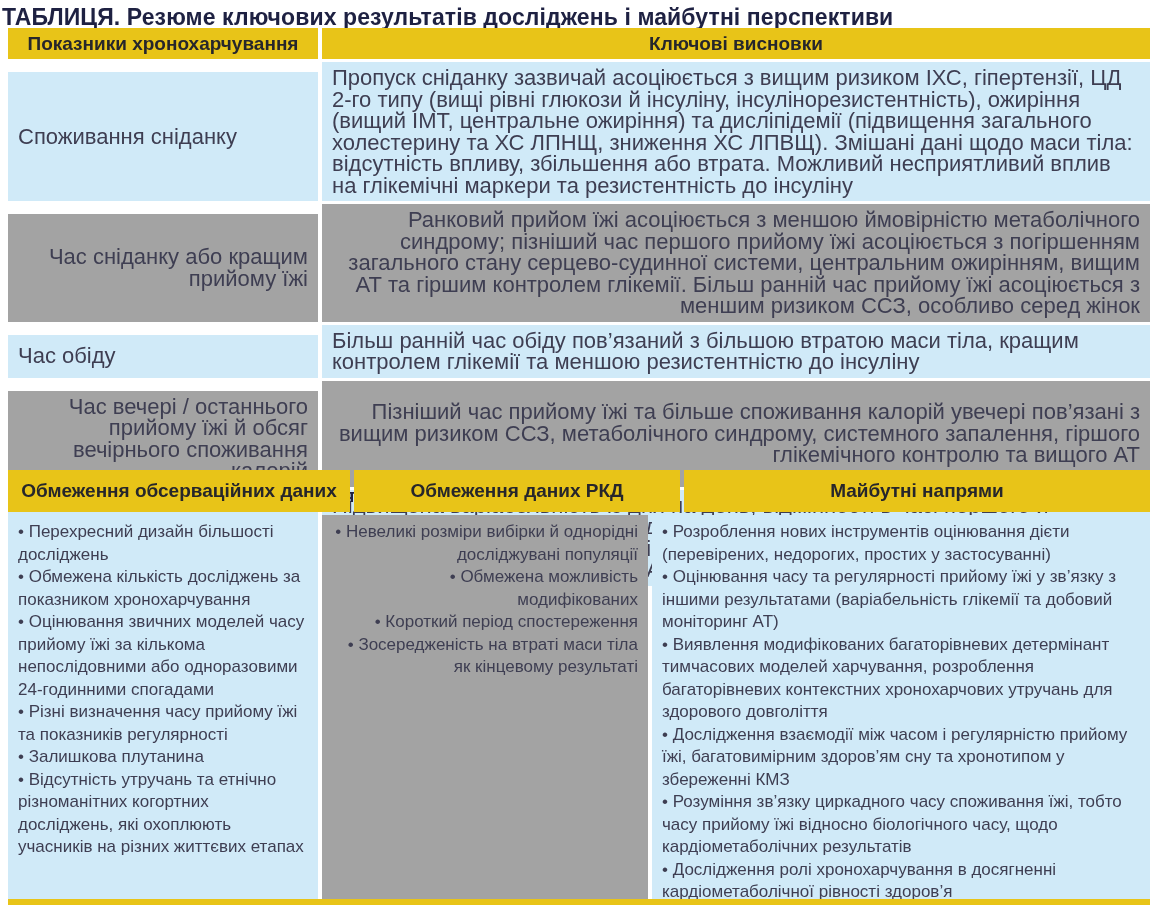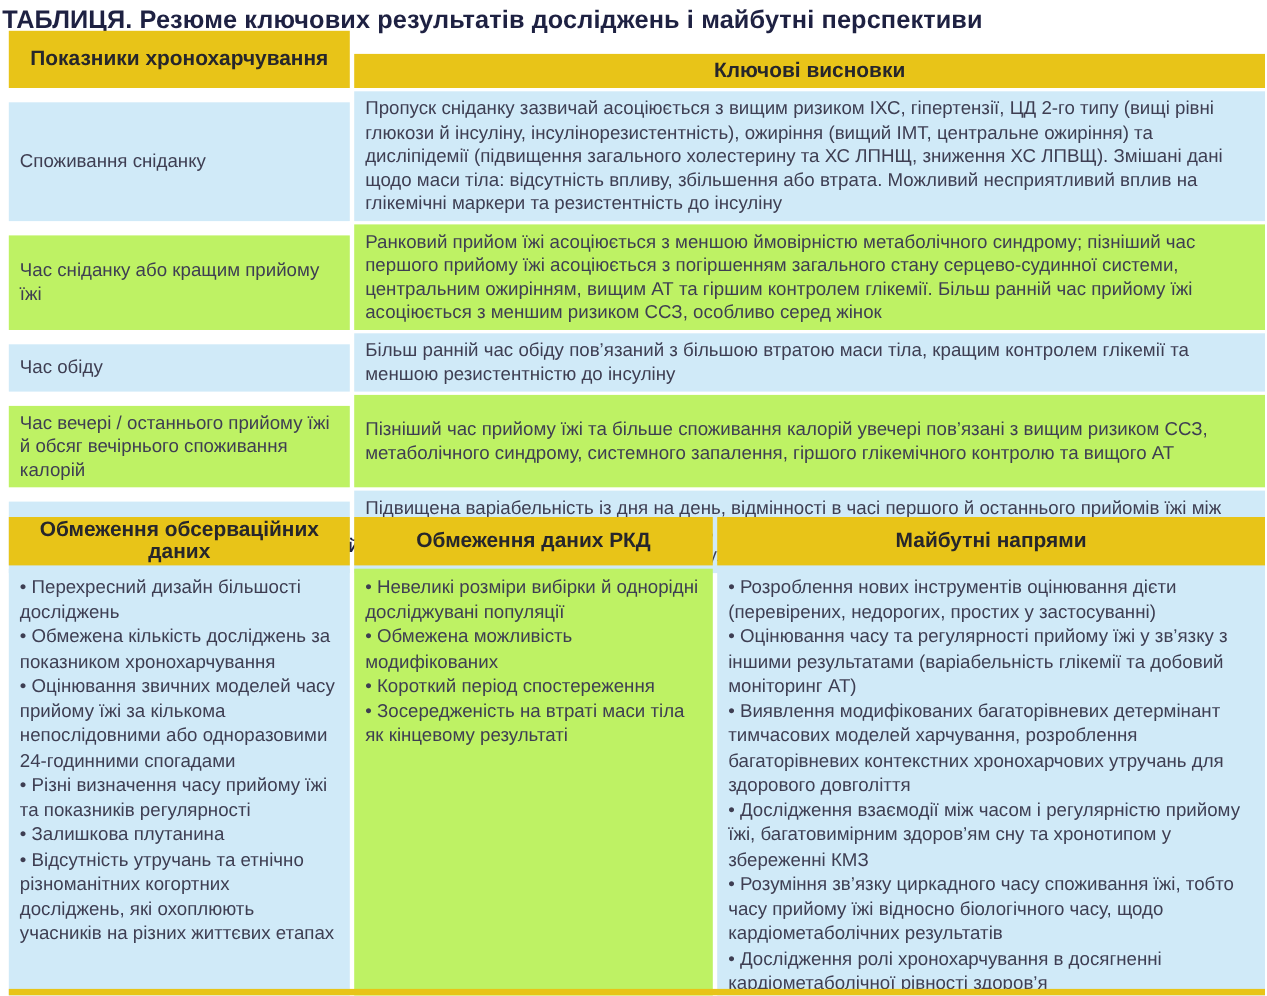--- a/index.html
+++ b/index.html
@@ -17,41 +17,41 @@
 
   
   .t1{position:absolute;left:8px;top:28px;width:1142px;}
   .t1 .hrow{display:flex;gap:4px;}
   .hcell{
     background:#E8C418;color:#26262B;font-weight:bold;font-size:19px;
     display:flex;align-items:center;justify-content:center;text-align:center;
     min-height:31px;line-height:20px;padding:2px 6px;box-sizing:border-box;
   }
   .t1 .hcell.c1{width:310px;}
-  .t1 .hcell.c2{flex:1;margin-top:21px;}
+  .t1 .hcell.c2{flex:1;}
   .t1 .brow{display:flex;gap:4px;margin-top:3px;}
   .cell{
-    box-sizing:border-box;font-size:17px;line-height:21.5px;color:#3E3E52;
+    box-sizing:border-box;font-size:22px;line-height:21.5px;color:#3E3E52;
     display:flex;align-items:center;padding:5px 10px;
   }
   .t1 .cell.c1{width:310px;margin-top:10px;}
   .t1 .cell.c2{flex:1;}
   .bg-blue{background:#D0EAF8;}
-  .bg-cream{background:#bef264;}
+  .bg-cream{background:#a3a3a3;text-align:right;}
 
   
   .sec-title{
     position:absolute;left:16px;top:444px;width:1148px;
     font-size:17.5px;font-weight:bold;color:#1E2142;margin-top:42px;
   }
 
   .t2{position:absolute;left:8px;top:470px;width:1142px;}
   .t2 .hrow{display:flex;gap:4px;}
   .t2 .hcell{min-height:42px;}
-  .t2 .hcell.c1{width:310px;}
+  .t2 .hcell.c1{width:342px;}
   .t2 .hcell.c2{width:326px;}
   .t2 .hcell.c3{flex:1;}
   .t2 .brow{display:flex;gap:4px;margin-top:3px;align-items:stretch;}
   .t2 .col{
     box-sizing:border-box;font-size:17px;line-height:22.5px;color:#3E3E52;
     padding:6px 10px;min-height:383px;
   }
   .t2 .col.c1{width:310px;}
   .t2 .col.c2{width:326px;}
   .t2 .col.c3{flex:1;}

